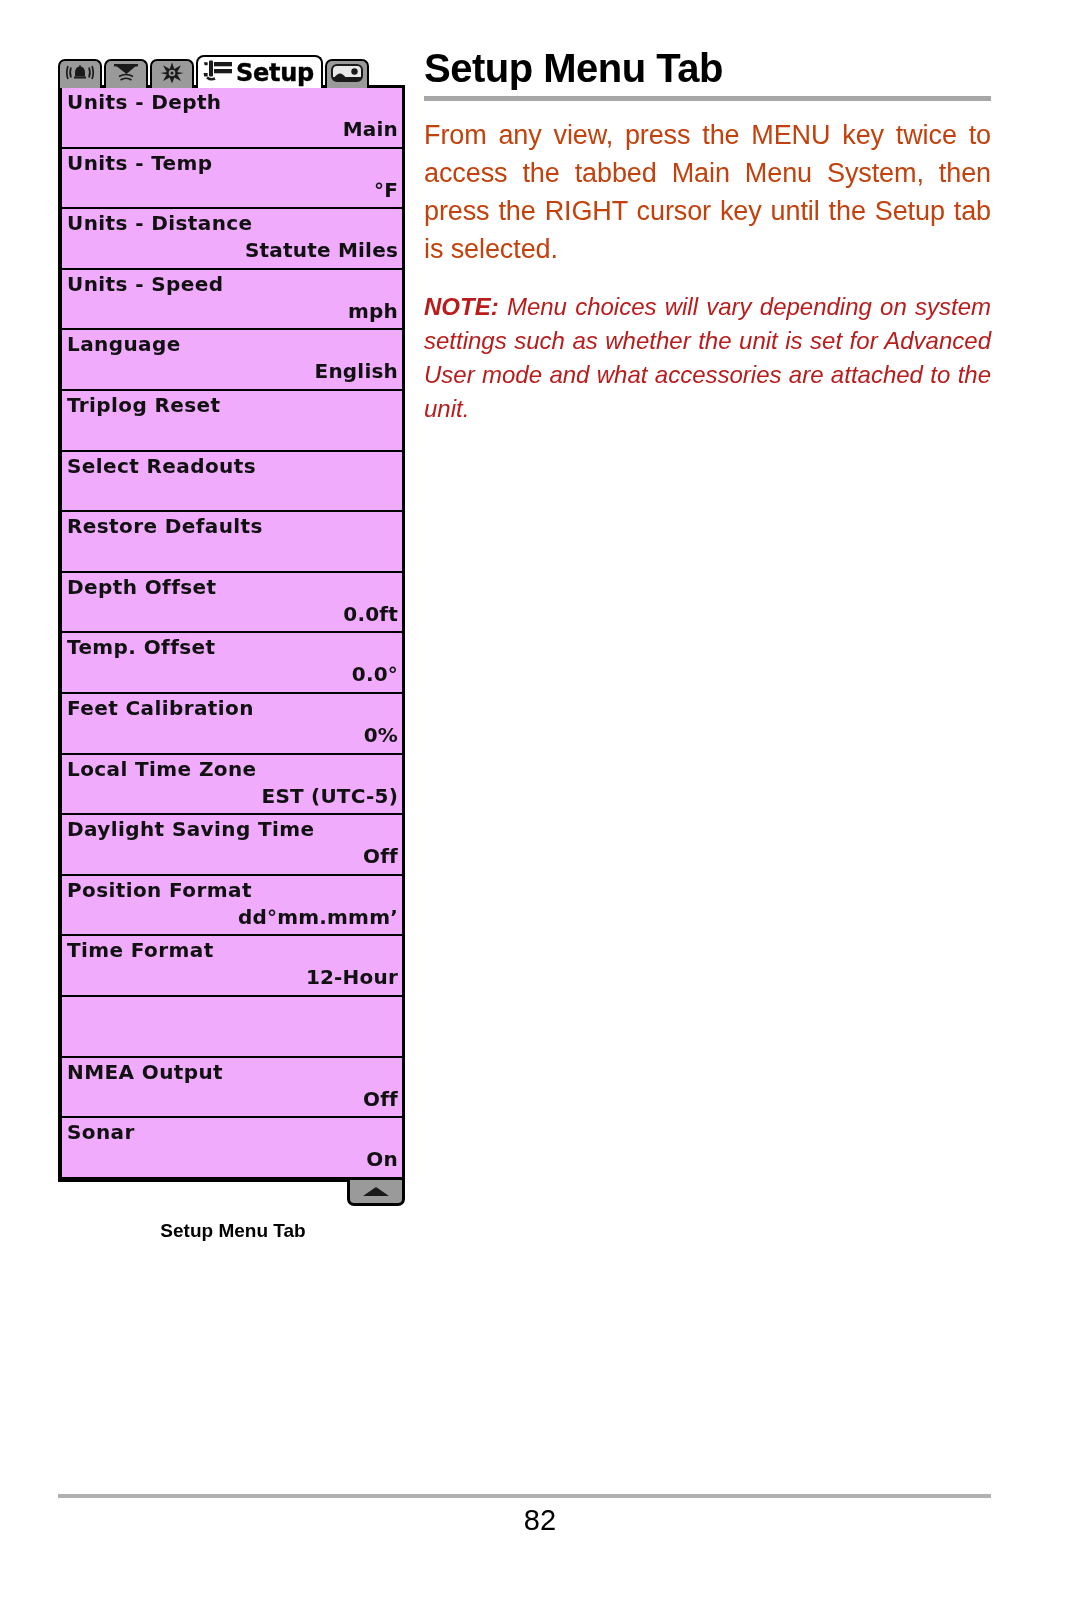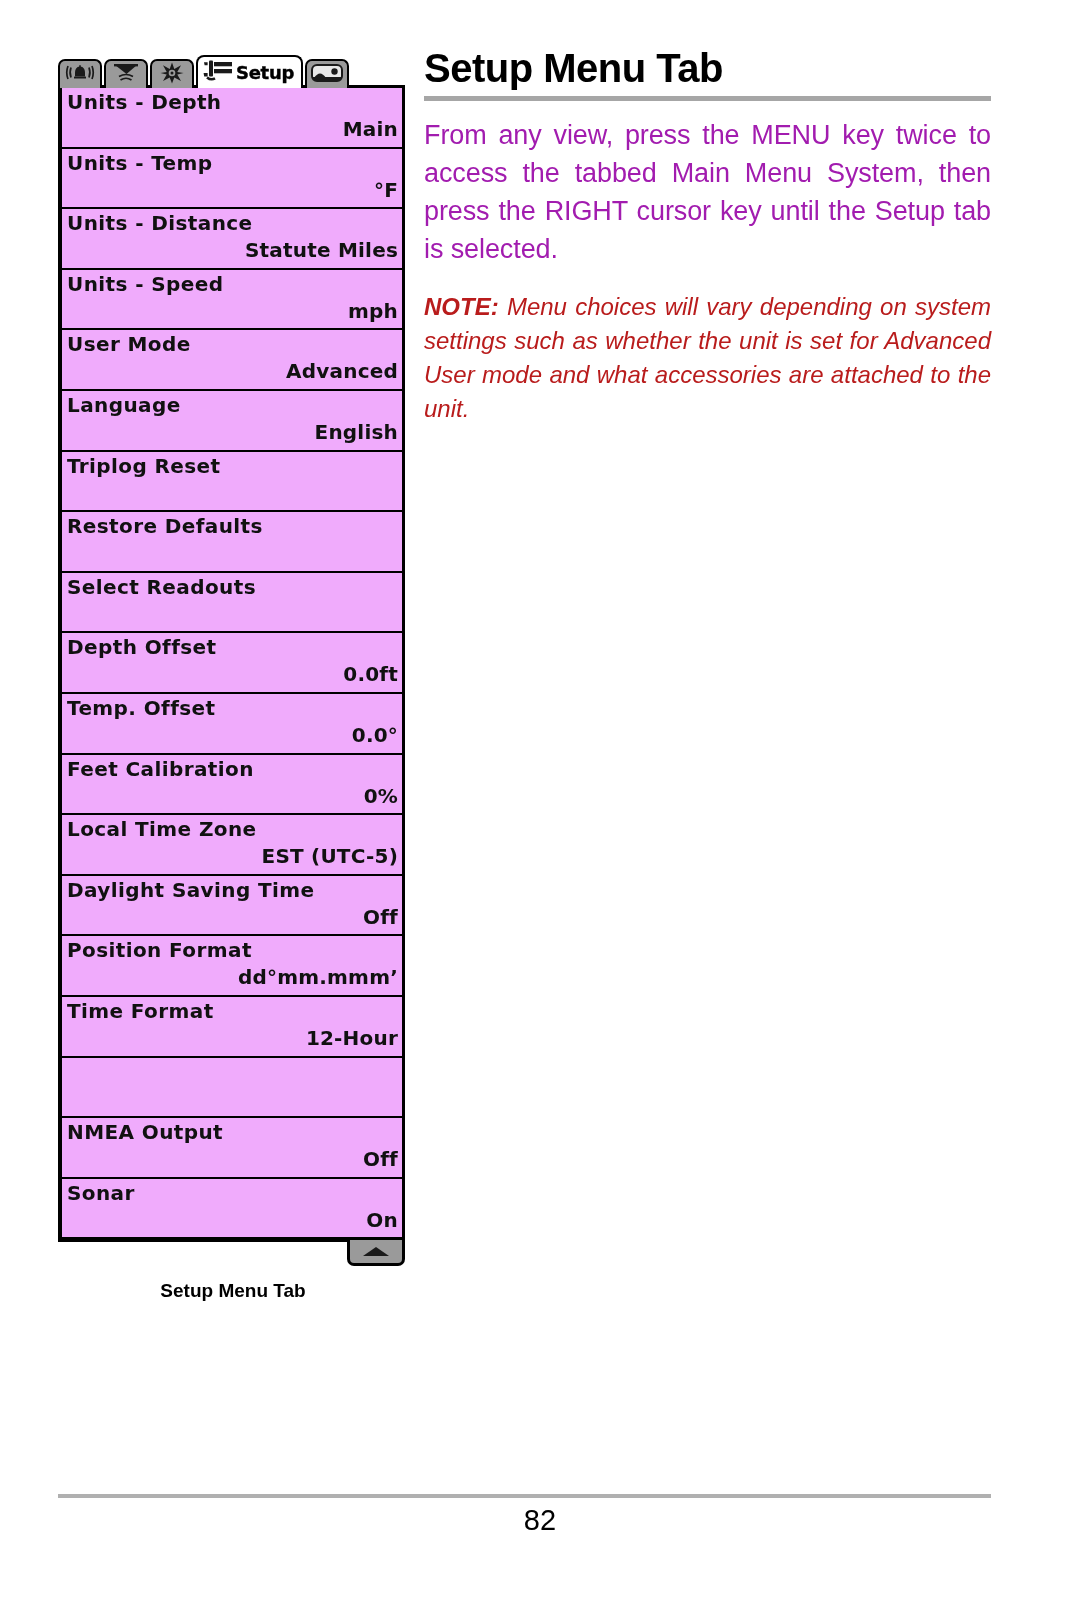--- a/index.html
+++ b/index.html
@@ -51,21 +51,21 @@
     background: #ffffff;
     height: 33px;
     padding: 0 7px 0 5px;
     gap: 3px;
     border-radius: 8px 8px 0 0;
   }
   .tab.last-tab { width: 44px; }
   .tab-label {
     font-family: "DejaVu Sans", sans-serif;
     font-weight: bold;
-    font-size: 18px;
+    font-size: 24px;
     line-height: 18px;
     letter-spacing: -0.3px;
     color: #000;
     -webkit-text-stroke: 0.4px #000;
   }
 
   
   #menu-panel {
     position: relative;
     box-sizing: border-box;
@@ -164,21 +164,21 @@
     height: 5px;
     background: #a6a6a6;
     margin-bottom: 13px;
   }
   #intro-paragraph {
     font-family: "Liberation Sans", sans-serif;
     font-size: 27px;
     line-height: 38px;
     text-align: justify;
     margin: 15px 0 22px 0;
-    color: #a21caf;
+    color: #c2410c;
     letter-spacing: -0.1px;
   }
   #note-paragraph {
     font-family: "Liberation Sans", sans-serif;
     font-style: italic;
     font-size: 24px;
     line-height: 34px;
     text-align: justify;
     margin: 0;
     color: #b91c1c;
@@ -293,37 +293,33 @@
     </div>
     <div class="menu-row">
       <div class="row-label">Units - Distance</div>
       <div class="row-value">Statute Miles</div>
     </div>
     <div class="menu-row">
       <div class="row-label">Units - Speed</div>
       <div class="row-value">mph</div>
     </div>
     <div class="menu-row">
-      <div class="row-label">User Mode</div>
-      <div class="row-value">Advanced</div>
-    </div>
-    <div class="menu-row">
       <div class="row-label">Language</div>
       <div class="row-value">English</div>
     </div>
     <div class="menu-row">
       <div class="row-label">Triplog Reset</div>
       <div class="row-value"></div>
     </div>
     <div class="menu-row">
+      <div class="row-label">Select Readouts</div>
+      <div class="row-value"></div>
+    </div>
+    <div class="menu-row">
       <div class="row-label">Restore Defaults</div>
-      <div class="row-value"></div>
-    </div>
-    <div class="menu-row">
-      <div class="row-label">Select Readouts</div>
       <div class="row-value"></div>
     </div>
     <div class="menu-row">
       <div class="row-label">Depth Offset</div>
       <div class="row-value">0.0ft</div>
     </div>
     <div class="menu-row">
       <div class="row-label">Temp. Offset</div>
       <div class="row-value">0.0°</div>
     </div>

